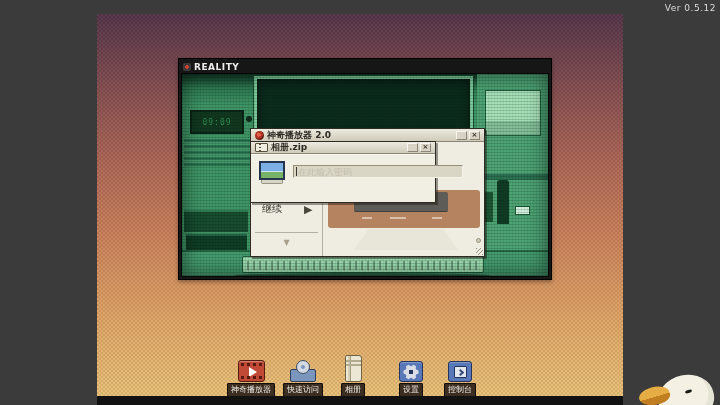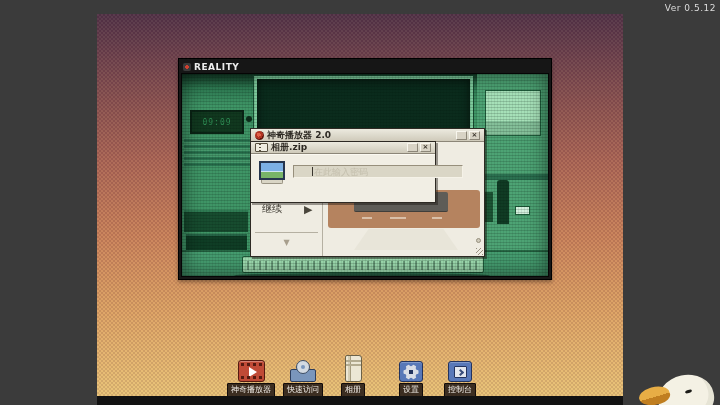--- a/index.html
+++ b/index.html
@@ -115,21 +115,21 @@
   .zipico { position:relative; width:13px; height:9px; background:#efece0; border:1px solid #57503f; border-radius:1px; }
   .zipico .zl { position:absolute; left:3px; top:0; bottom:0; width:2px;
     background:repeating-linear-gradient(0deg,#57503f 0 1px,transparent 1px 3px); }
   .dlg { display:flex; padding:6px 6px 5px 8px; gap:8px; height:48px; background:#f1eee4; border-top:1px solid #fbf9f1; }
   .dlg-ico { width:26px; }
   .dlg-ico-img { width:26px; height:19px; border:2px solid #26354e;
     background:linear-gradient(180deg,#7cb0e4 0 55%, #cfe4f4 55% 62%, #78b468 62% 100%); }
   .dlg-ico-base { width:22px; height:4px; margin:0 auto; background:#d9d5c5; border:1px solid #9a9484; border-top:none; border-radius:0 0 2px 2px; }
   .dlg-right { flex:1; }
   .dlg-msg { font-size:10px; font-weight:bold; color:#26231e; letter-spacing:0.3px; white-space:nowrap; }
-  .dlg-inputwrap { margin-top:4px; width:170px; height:13px; background:#dad6c6; display:flex; align-items:center; padding:0 18px;
+  .dlg-inputwrap { margin-top:4px; width:170px; height:13px; background:#dad6c6; display:flex; align-items:center; padding:0 2px;
     border:1px solid; border-color:#978f7c #f5f2e8 #f5f2e8 #978f7c; }
   .caret { width:1px; height:9px; background:#3a362e; margin-right:1px; }
   .dlg-input { flex:1; background:transparent; border:none; outline:none; font-size:9px; color:#3a362e;
     font-family:"DejaVu Sans",sans-serif; min-width:0; }
   .dlg-input::placeholder { color:#c3beac; }
 
   
   .task { position:absolute; top:355px; transform:translateX(-50%); display:flex; flex-direction:column; align-items:center;
     z-index:5; cursor:pointer; }
   .ticon-slot { height:27px; display:flex; align-items:flex-end; }

